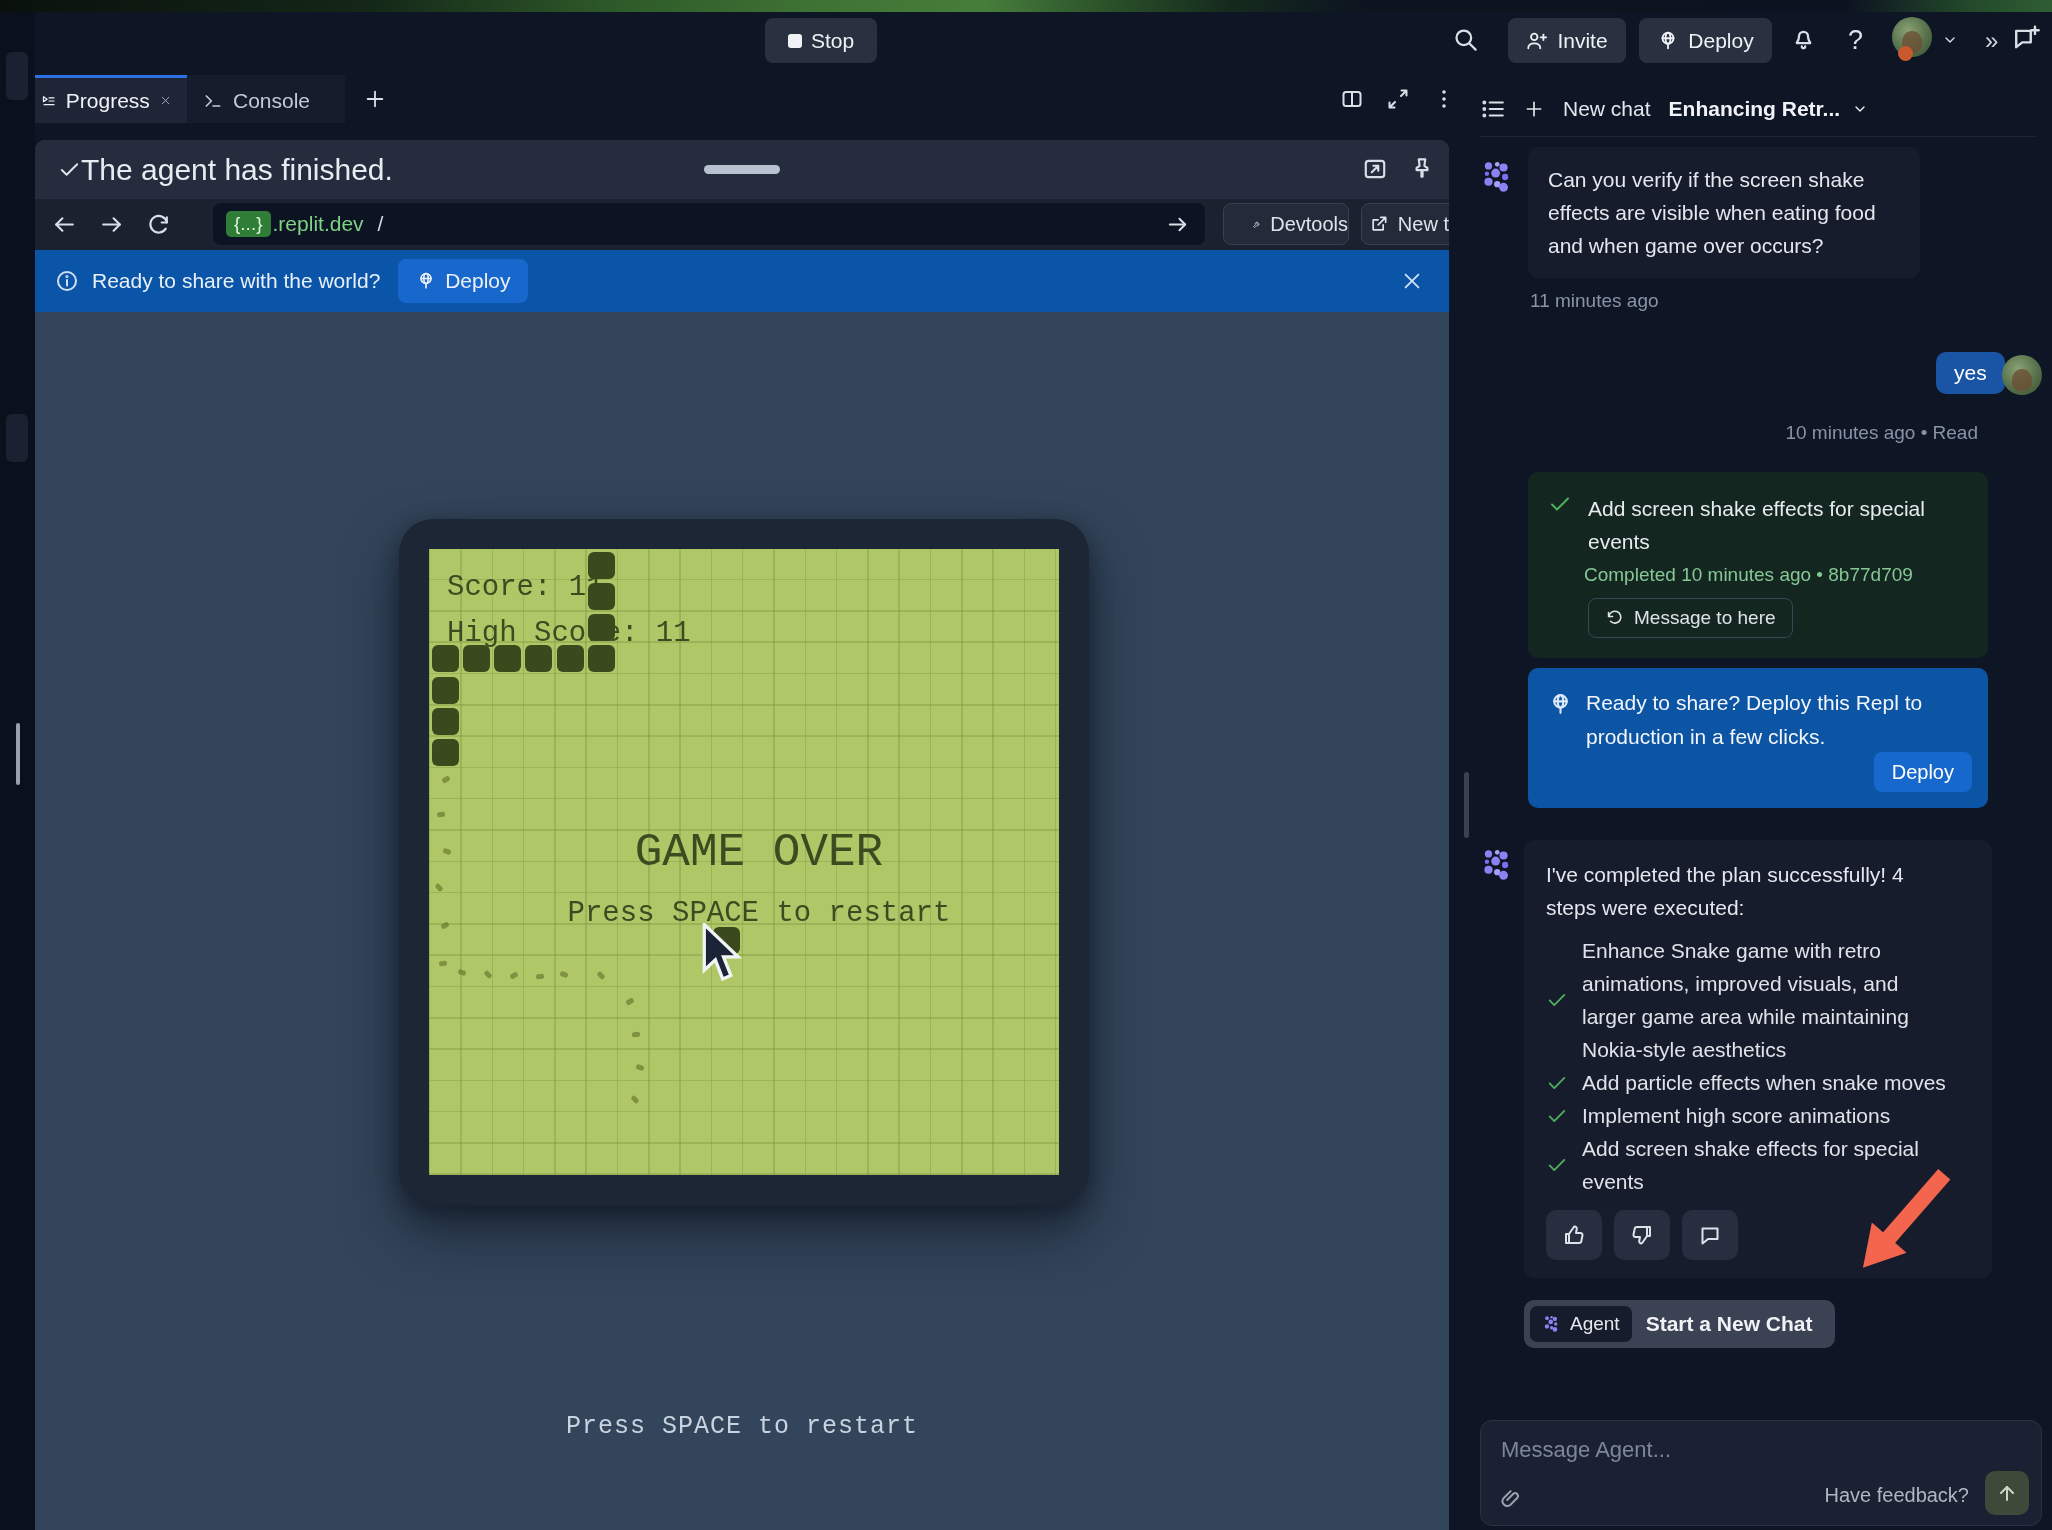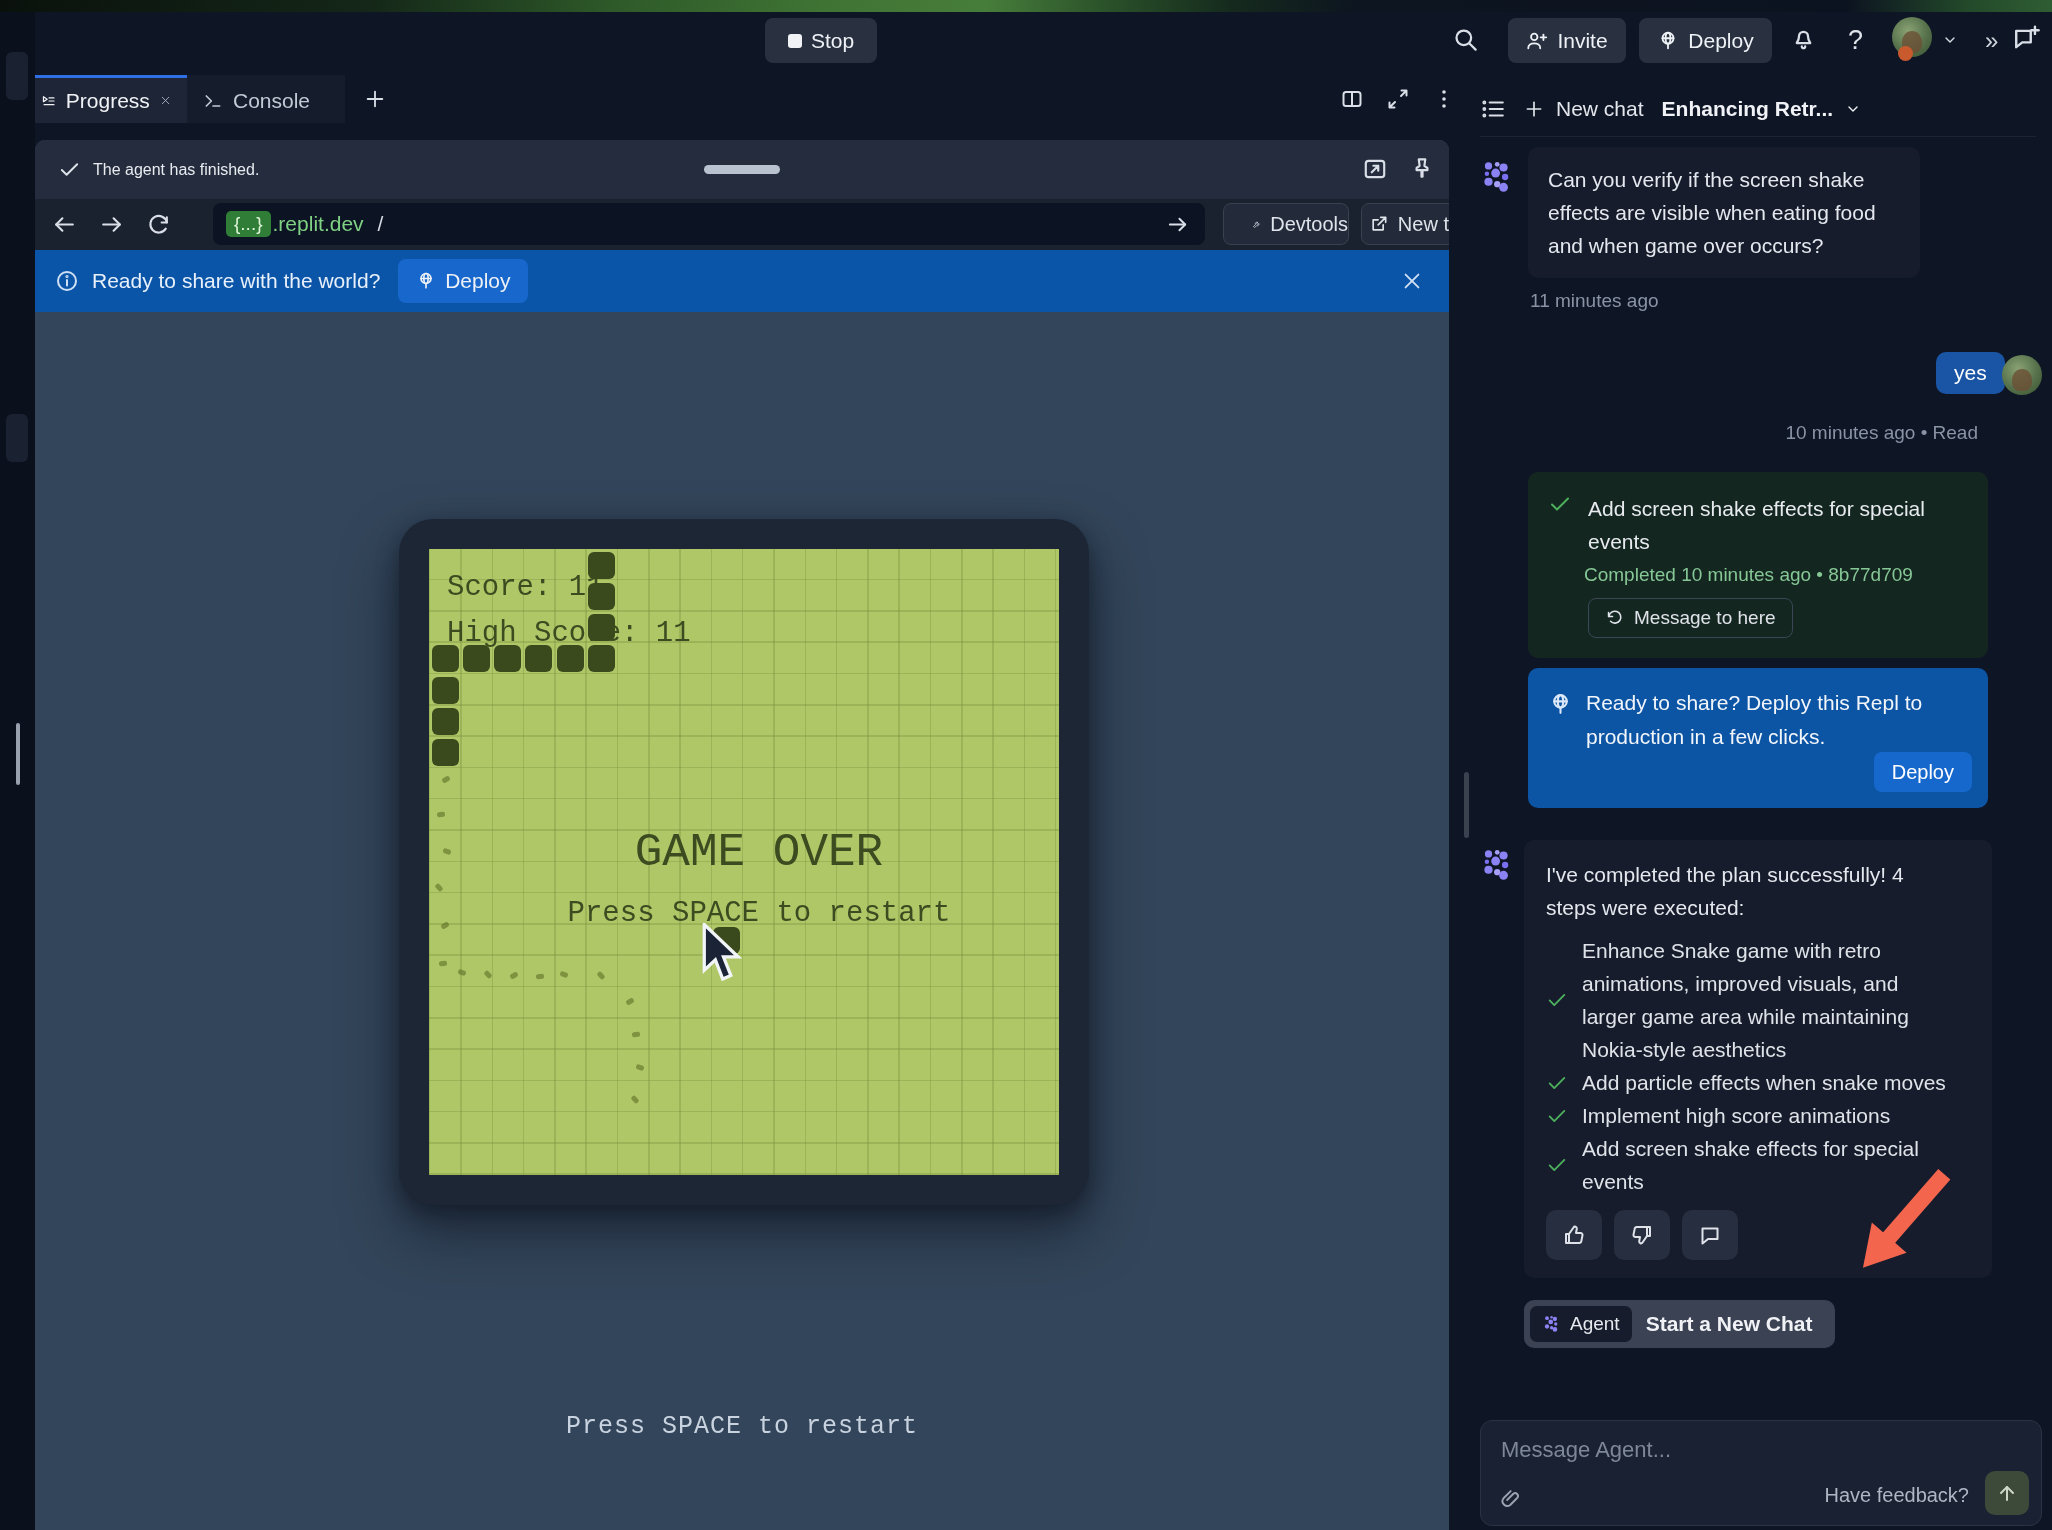--- a/index.html
+++ b/index.html
@@ -215,21 +215,21 @@
     <span class="striprect" style="top:402px;"></span>
     <span class="striphandle"></span>
   </div>
 
   <div class="abs pane">
 
     <div class="agentbar">
       <svg class="ico" width="23" height="23" viewBox="0 0 24 24" style="margin-left:23px;color:#dfe3ea;">
           <path d="M4 12.5l5 5L20 6.5"></path>
         </svg>
-      <span style="margin-left:12px;font-size:16px;">The agent has finished.</span>
+      <span style="margin-left:0;font-size:30px;">The agent has finished.</span>
       <span style="position:absolute;left:669px;top:25px;width:76px;height:9px;border-radius:5px;background:#b9c2cf;"></span>
       <span class="iconbtn" style="position:absolute;left:1327px;top:16px;">
         <svg class="ico" width="26" height="26" viewBox="0 0 24 24">
             <rect x="3.5" y="4.5" width="17" height="15" rx="2.5"></rect>
             <path d="M9 15l6-6M10.5 9H15v4.5"></path>
           </svg>
       </span>
       <span class="iconbtn" style="position:absolute;left:1374px;top:15px;">
         <svg class="ico" width="26" height="26" viewBox="0 0 24 24">
             <path d="M9 4h6l-.8 6 2.8 2v2h-4.5v6h-1v-6H7v-2l2.8-2z"></path>
@@ -363,21 +363,21 @@
     <span class="iconbtn">
       <svg class="ico" width="26" height="26" viewBox="0 0 24 24">
           <circle cx="4" cy="6" r="0.8"></circle>
           <line x1="9" y1="6" x2="21" y2="6"></line>
           <circle cx="4" cy="12" r="0.8"></circle>
           <line x1="9" y1="12" x2="21" y2="12"></line>
           <circle cx="4" cy="18" r="0.8"></circle>
           <line x1="9" y1="18" x2="21" y2="18"></line>
         </svg>
     </span>
-    <span style="display:flex;align-items:center;gap:12px;color:#e3e6eb;">
+    <span style="display:flex;align-items:center;gap:19px;color:#e3e6eb;">
       <svg class="ico" width="20" height="20" viewBox="0 0 24 24">
           <line x1="12" y1="4" x2="12" y2="20"></line>
           <line x1="4" y1="12" x2="20" y2="12"></line>
         </svg>
       <span>New chat</span>
     </span>
     <span style="display:flex;align-items:center;gap:12px;font-weight:bold;color:#f0f2f6;">
       <span>Enhancing Retr...</span>
       <svg class="ico" width="16" height="16" viewBox="0 0 24 24">
           <path d="M6 9l6 6 6-6"></path>

